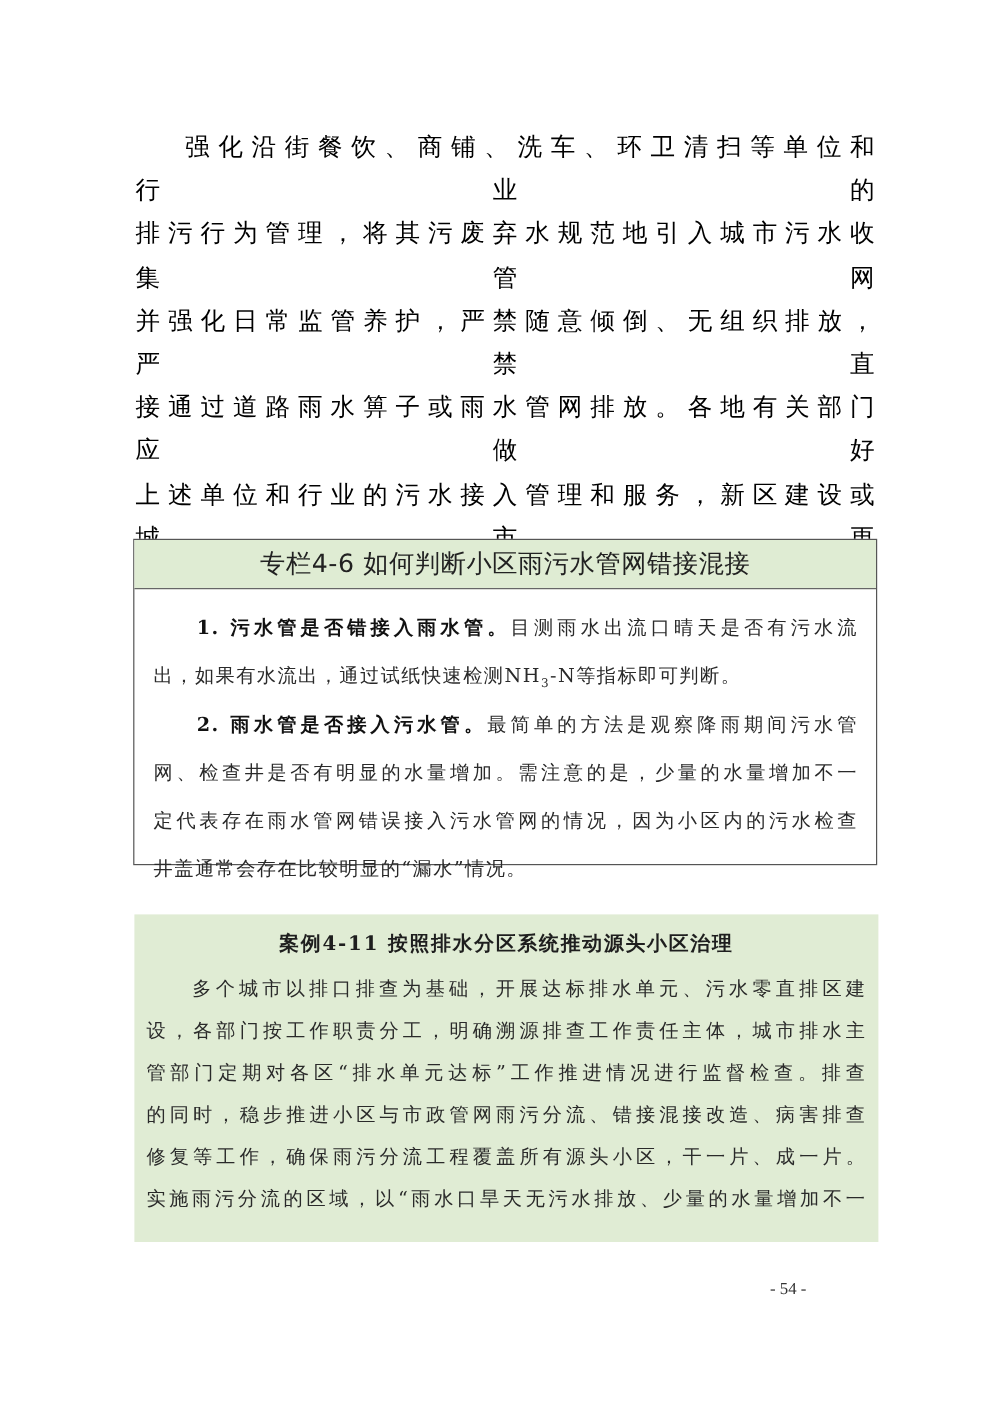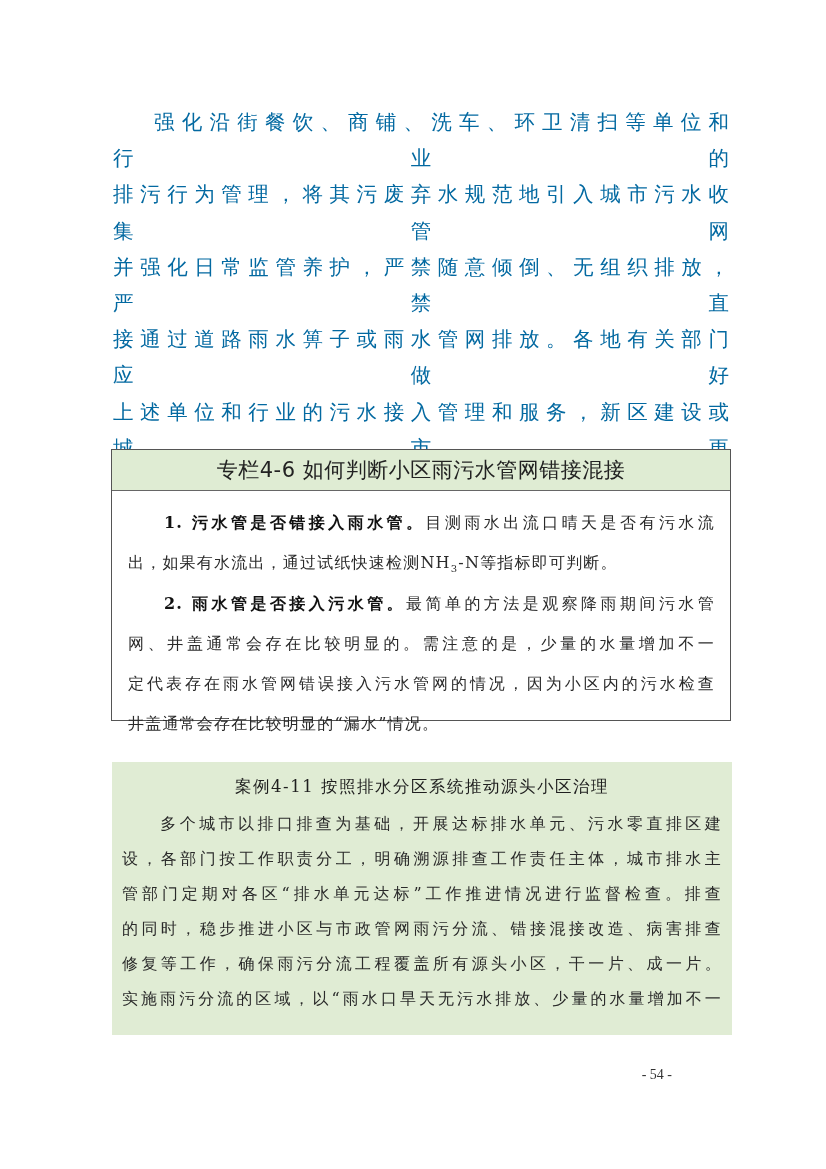--- a/index.html
+++ b/index.html
@@ -2,41 +2,41 @@
 <html><head>
 <meta charset="utf-8">
 <style>
   html, body { margin: 0; padding: 0; background: #ffffff; }
   body { width: 826px; height: 1169px; position: relative; overflow: hidden;
          font-family: "DejaVu Serif", "Liberation Serif", serif; color: #222; }
   .page { position: absolute; left: 0; top: 0; width: 826px; height: 1169px; }
 
   .para { position: absolute; left: 113px; width: 622px; margin: 0; }
   .para p { margin: 0; font-size: 20.5px; line-height: 36.2px; letter-spacing: 6.1px;
-            text-align: justify; text-align-last: justify; color: #0369a1; }
+            text-align: justify; text-align-last: justify; color: #000000; }
   .para p.last { text-align-last: left; }
   .main-para { top: 104px; }
 
   .column-box { position: absolute; left: 111px; top: 449px; width: 620px; height: 272px;
                 border: 1px solid #555; box-sizing: border-box; background: #fff; }
   .column-header { height: 40px; background: #dfecd3; border-bottom: 1px solid #666;
                    display: flex; align-items: center; justify-content: center;
                    font-family: "DejaVu Sans", "Liberation Sans", sans-serif;
                    font-size: 21px; color: #222; letter-spacing: 0.5px; }
   .column-body { padding: 9px 10px 0 11px; }
   .column-body p { margin: 5px; font-size: 16px; line-height: 35.3px; letter-spacing: 1.2px;
                    text-align: justify; text-align-last: justify; color: #2a2a2a; }
   .column-body p.last { text-align-last: left; }
   .indent { display: inline-block; width: 36px; }
   .bold { font-weight: bold; color: #111; }
   sub { font-size: 10px; line-height: 0; }
 
   .case-box { position: absolute; left: 112px; top: 762px; width: 620px; height: 273px;
               background: #e0ecd4; box-sizing: border-box; padding: 12px 10px 0 10px; }
-  .case-title { text-align: center; font-weight: normal; font-size: 16.5px; color: #1e1e1e;
+  .case-title { text-align: center; font-weight: bold; font-size: 16.5px; color: #1e1e1e;
                 letter-spacing: 1.5px; line-height: 26px; margin-bottom: 6px; }
   .case-body p { margin: 0; font-size: 16px; line-height: 35px; letter-spacing: 1.2px;
                  text-align: justify; text-align-last: justify; color: #2a2a2a; }
 
   .page-number { position: absolute; left: 0; width: 672px; top: 1067px; text-align: right;
                  font-family: "Liberation Serif", serif; font-size: 14px; color: #333; }
 </style>
 </head>
 <body>
 
@@ -52,21 +52,21 @@
     <p>推进管网错接混接问题的溯源治理，系统推进居民楼宇排水</p>
     <p class="last">立管错接混接改造。</p>
   </div>
 
   <div class="column-box">
     <div class="column-header">专栏4-6  如何判断小区雨污水管网错接混接</div>
     <div class="column-body">
       <p><span class="indent"></span><span class="bold">1. 污水管是否错接入雨水管。</span><span>目测雨水出流口晴天是否有污水流</span></p>
       <p class="last"><span>出，如果有水流出，通过试纸快速检测NH</span><sub>3</sub><span>-N等指标即可判断。</span></p>
       <p><span class="indent"></span><span class="bold">2. 雨水管是否接入污水管。</span><span>最简单的方法是观察降雨期间污水管</span></p>
-      <p>网、井盖通常会存在比较明显的。需注意的是，少量的水量增加不一</p>
+      <p>网、检查井是否有明显的水量增加。需注意的是，少量的水量增加不一</p>
       <p>定代表存在雨水管网错误接入污水管网的情况，因为小区内的污水检查</p>
       <p class="last">井盖通常会存在比较明显的“漏水”情况。</p>
     </div>
   </div>
 
   <div class="case-box">
     <div class="case-title">案例4-11  按照排水分区系统推动源头小区治理</div>
     <div class="case-body">
       <p><span class="indent"></span><span>多个城市以排口排查为基础，开展达标排水单元、污水零直排区建</span></p>
       <p>设，各部门按工作职责分工，明确溯源排查工作责任主体，城市排水主</p>

